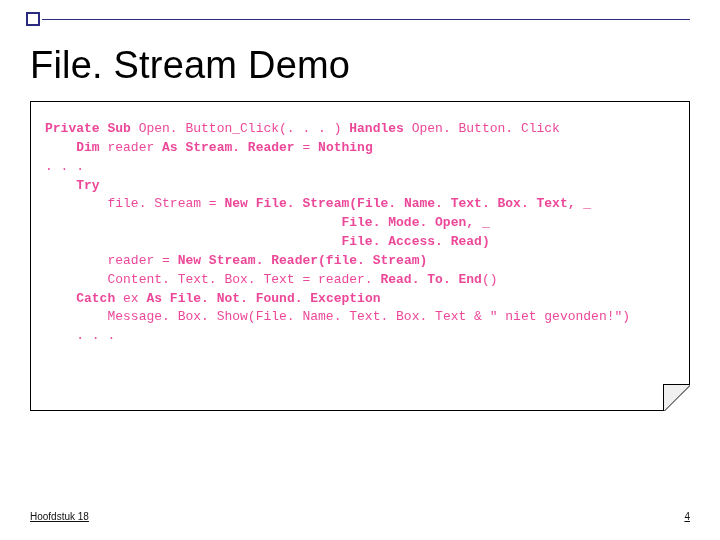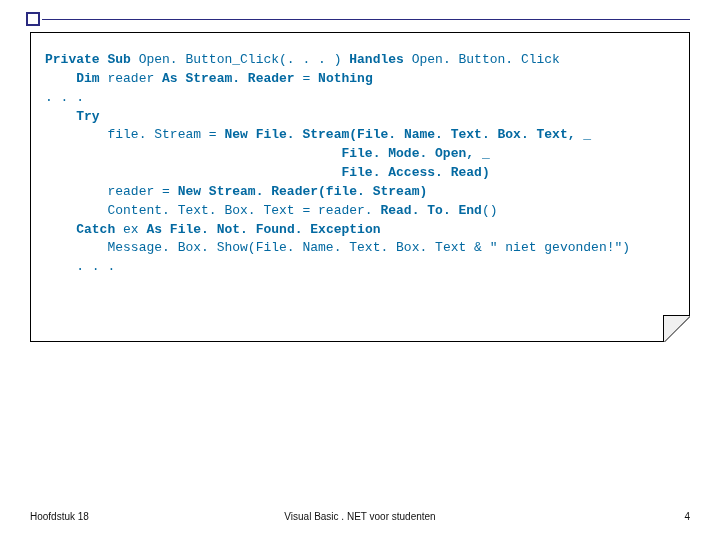--- a/index.html
+++ b/index.html
@@ -39,21 +39,21 @@
     position: relative;
     padding: 18px 12px 22px 14px;
     margin-top: 6px;
     min-height: 310px;
   }
   .code {
     font-family: "Courier New", Courier, monospace;
     font-size: 13px;
     line-height: 1.45;
     white-space: pre;
-    color: #0369a1;
+    color: #ec4899;
   }
   .b { font-weight: 700; }
   
   .curl {
     position: absolute;
     right: -1px; bottom: -1px;
     width: 26px; height: 26px;
   }
   .curl::before {
     content: "";
@@ -84,30 +84,31 @@
     display: flex;
     justify-content: space-between;
     align-items: flex-end;
     font-size: 10px;
     color: #111;
   }
   .footer .center {
     position: absolute;
     left: 50%; transform: translateX(-50%);
   }
-  .footer .left, .footer .right { position: relative; }
+  .footer .left, .footer .right { position: relative; text-decoration: underline; }
 </style>
 </head>
 <body>
 
 <div class="slide">
 
   <div class="accent-box" style="border-color:#2a2a80;background:#fff;"></div>
   <div class="accent-line" style="background:#2a2a80;"></div>
 
+  <div class="slide-title">File. Stream Demo</div>
 
   <div class="code-box">
 <div class="code"><span class="b">Private Sub</span><span> Open. Button_Click(. . . ) </span><span class="b">Handles</span><span> Open. Button. Click</span>
     <span class="b">Dim</span><span> reader </span><span class="b">As </span><span class="b">Stream. Reader</span><span> = </span><span class="b">Nothing</span>
 <span>. . .</span>
     <span class="b">Try</span>
         <span>file. Stream = </span><span class="b">New File. Stream(File. Name. Text. Box. Text, _</span>
                                       <span class="b">File. Mode. Open, _</span>
                                       <span class="b">File. Access. Read)</span>
         <span>reader = </span><span class="b">New Stream. Reader(file. Stream)</span>
@@ -119,17 +120,16 @@
     <div class="curl">
       <svg class="curl-line" viewBox="0 0 26 26">
         <polyline points="0,26 26,0" fill="none" stroke="#000" stroke-width="1.3"></polyline>
         <polyline points="0,26 0,0 26,0" fill="none" stroke="#000" stroke-width="1.3"></polyline>
       </svg>
     </div>
   </div>
 
   <div class="footer">
     <span class="left">Hoofdstuk 18</span>
-    <span class="center">Visual Basic . NET voor studenten</span>
     <span class="right">4</span>
   </div>
 
 </div>
 
 </body></html>

